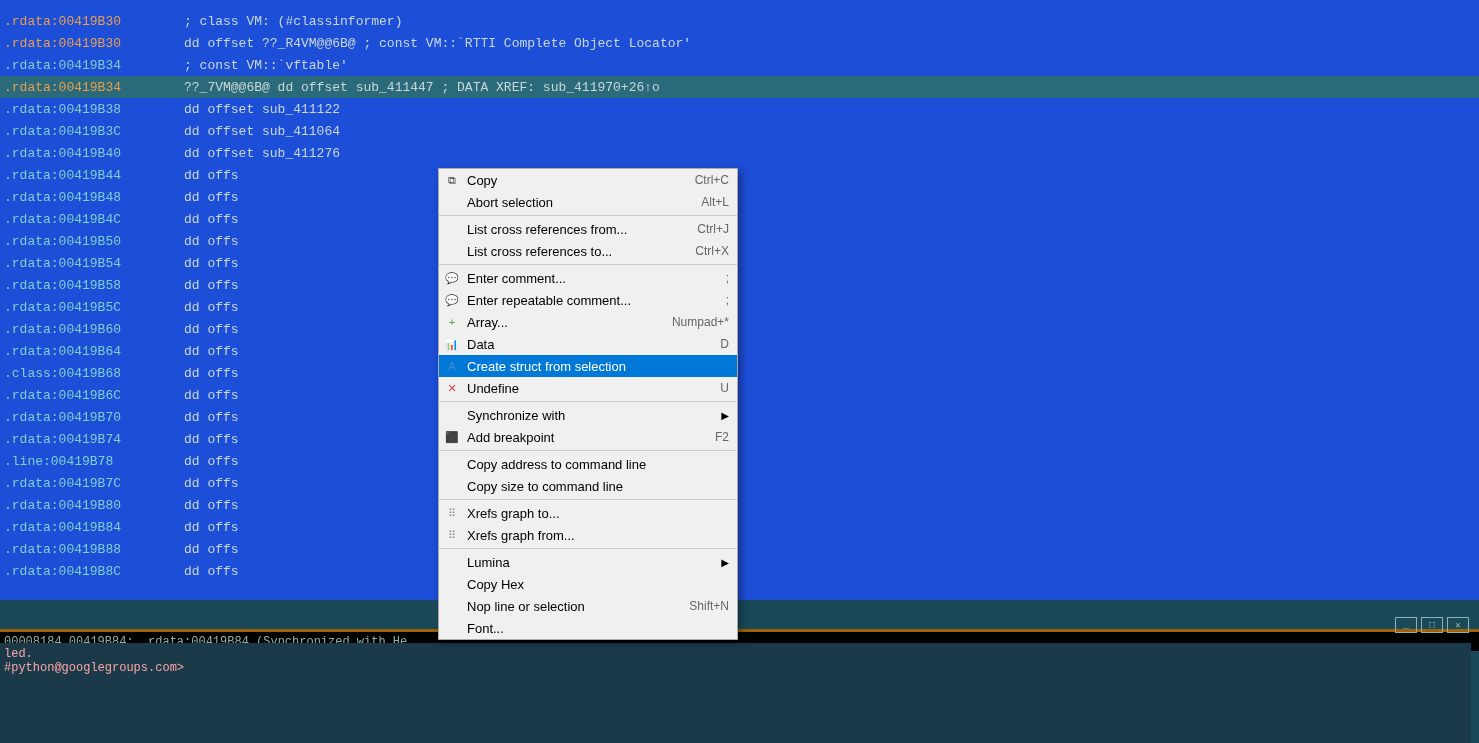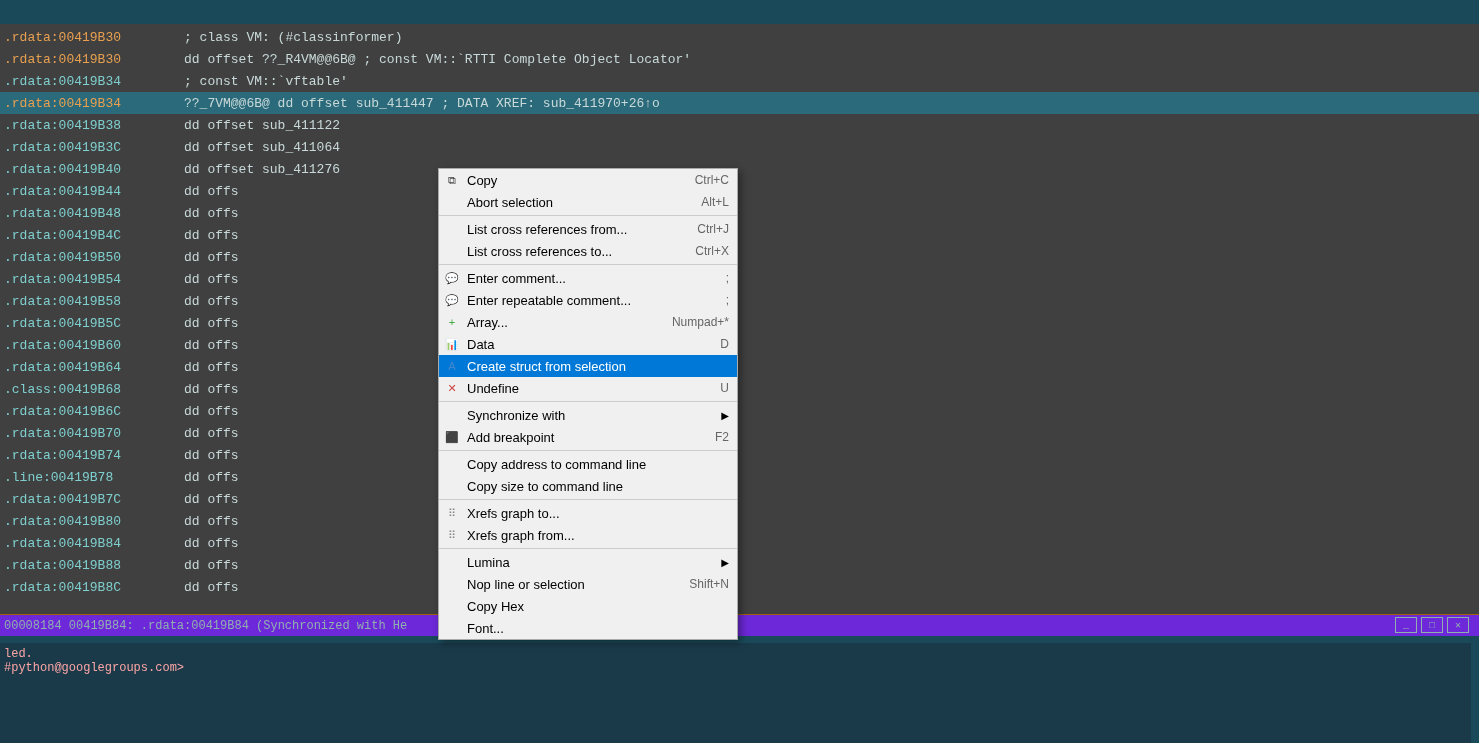--- a/index.html
+++ b/index.html
@@ -10,24 +10,23 @@
       color: #c8d8d8;
       width: 1479px;
       height: 743px;
       overflow: hidden;
       position: relative;
     }
 
     .code-area {
       width: 100%;
       height: 600px;
-      background-color: #404040;
-      padding: 2px 0;
+      background-color: #1d4ed8;
+      padding: 10px 0;
       overflow: hidden;
-      margin-top: 24px;
     }
 
     .code-line {
       display: flex;
       align-items: center;
       height: 22px;
       padding: 0 4px;
       white-space: nowrap;
     }
 
@@ -39,31 +38,31 @@
       color: #7fcfcf;
       min-width: 180px;
     }
 
     .addr.orange {
       color: #e8a050;
     }
 
     .status-bar {
       position: absolute;
-      bottom: 107px;
+      bottom: 92px;
       left: 0;
       right: 0;
       height: 22px;
-      background-color: #6d28d9;
+      background-color: #000000;
       display: flex;
       align-items: center;
       padding: 0 4px;
       font-size: 12px;
       color: #90b0b0;
-      border-top: 1px solid #a16207;
+      border-top: 3px solid #a16207;
     }
 
     .bottom-area {
       position: absolute;
       bottom: 0;
       left: 0;
       right: 8px;
       height: 100px;
       background-color: #1a3a4a;
       padding: 4px;
@@ -357,22 +356,22 @@
     <div class="menu-item">
       <span class="menu-icon icon-xrefs">⠿</span>
       <span>Xrefs graph from...</span>
     </div>
     <div class="menu-separator"></div>
     <div class="menu-item">
       <span>Lumina</span>
       <span class="arrow">▶</span>
     </div>
     <div class="menu-item">
+      <span>Copy Hex</span>
+    </div>
+    <div class="menu-item">
       <span>Nop line or selection</span>
       <span class="shortcut">Shift+N</span>
     </div>
     <div class="menu-item">
-      <span>Copy Hex</span>
-    </div>
-    <div class="menu-item">
       <span>Font...</span>
     </div>
   </div>
 
 </body></html>

